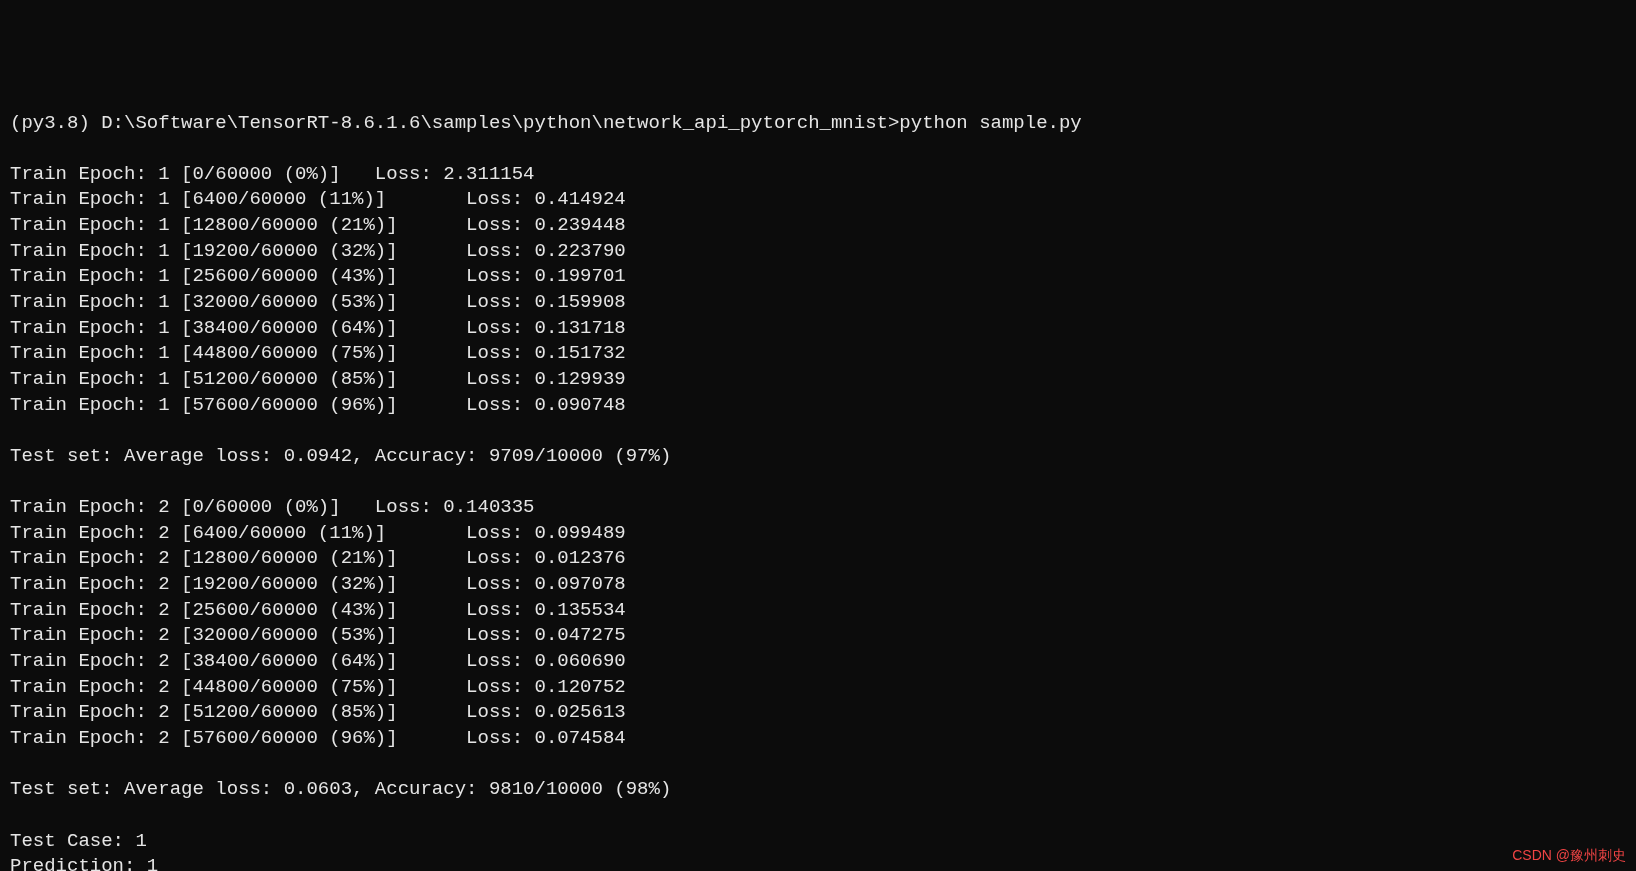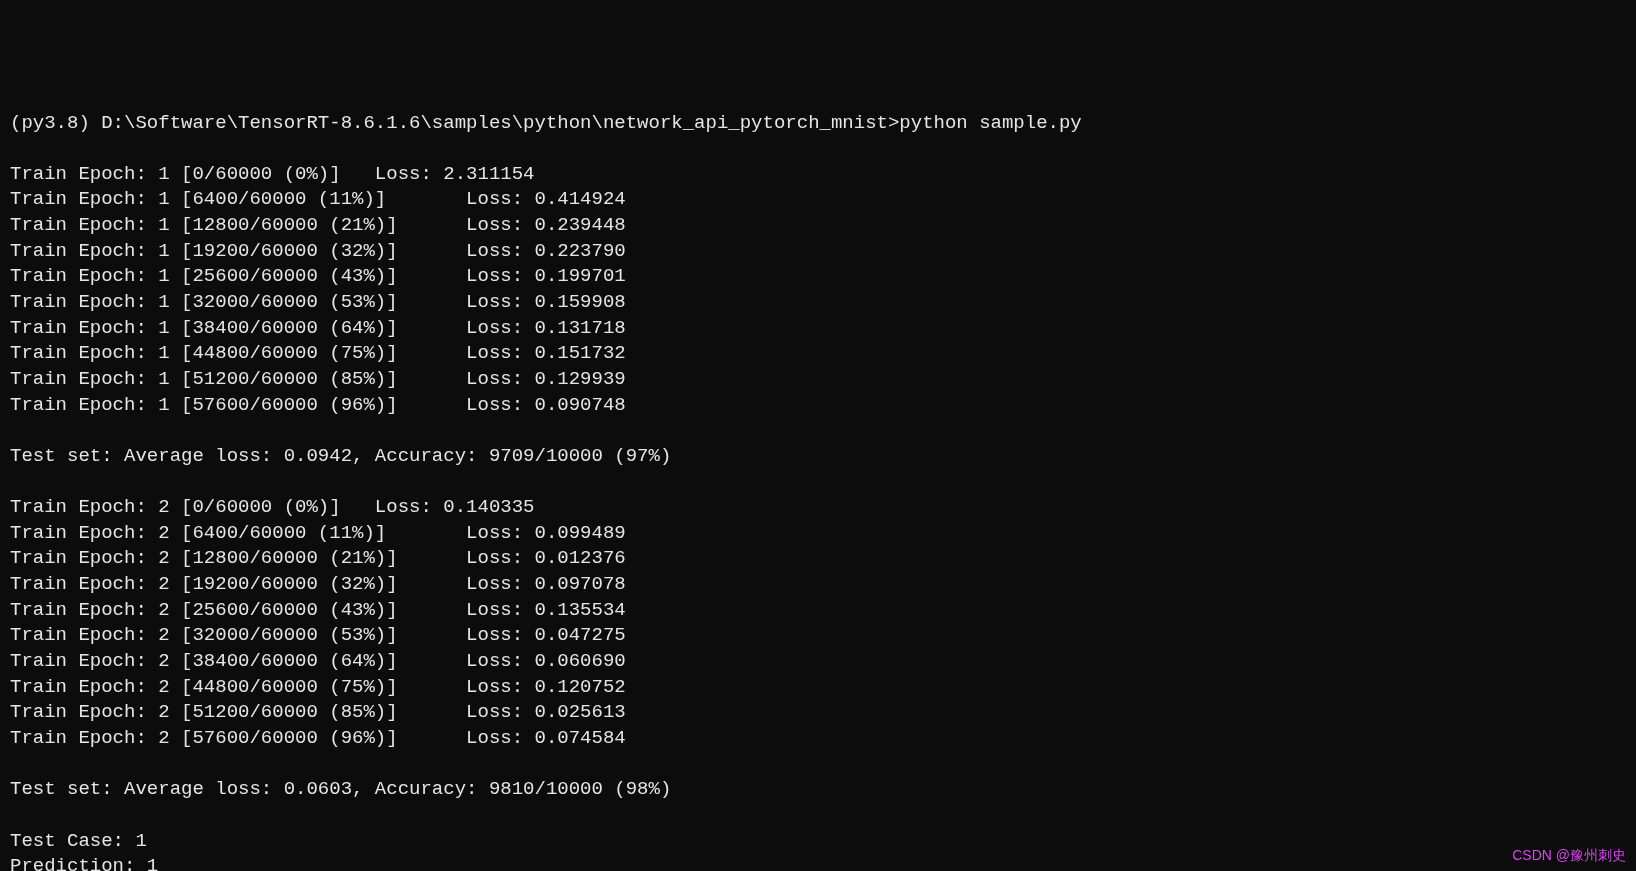--- a/index.html
+++ b/index.html
@@ -25,21 +25,21 @@
       font-family: Liberation Mono, monospace;
     }
     .blank-line {
       height: 1.35em;
     }
     .watermark {
       position: absolute;
       right: 10px;
       bottom: 6px;
       font-size: 14px;
-      color: #d946ef;
+      color: #ef4444;
       font-family: Arial, sans-serif;
       white-space: nowrap;
     }
   </style>
 </head>
 <body>
 
 
 
 <div class="terminal-line">(py3.8) D:\Software\TensorRT-8.6.1.6\samples\python\network_api_pytorch_mnist&gt;python sample.py</div>

